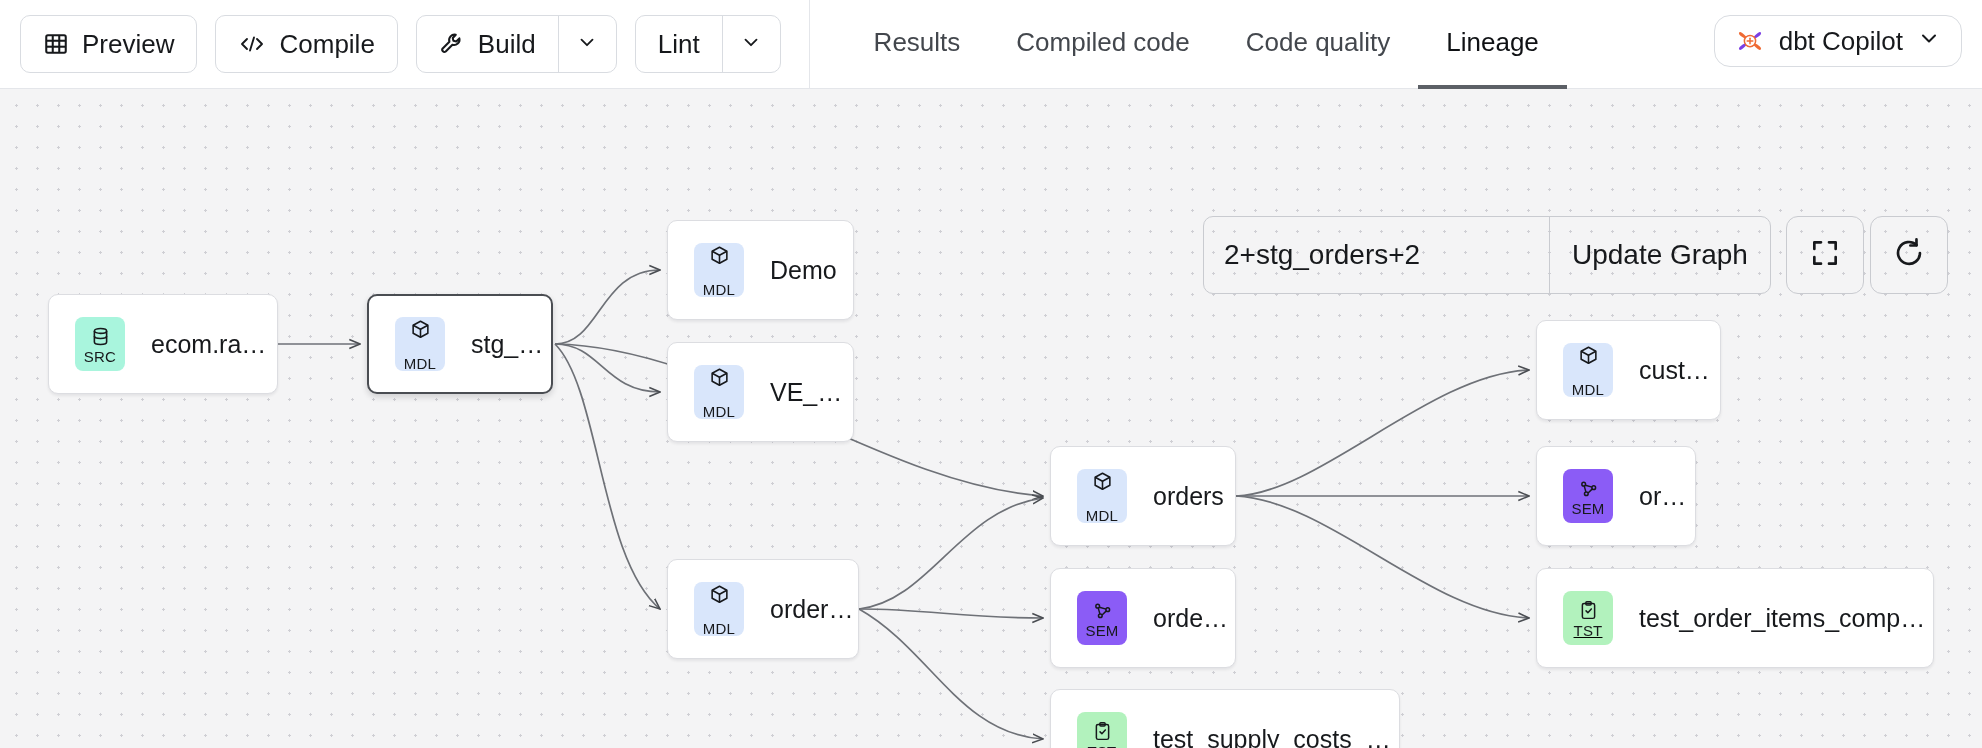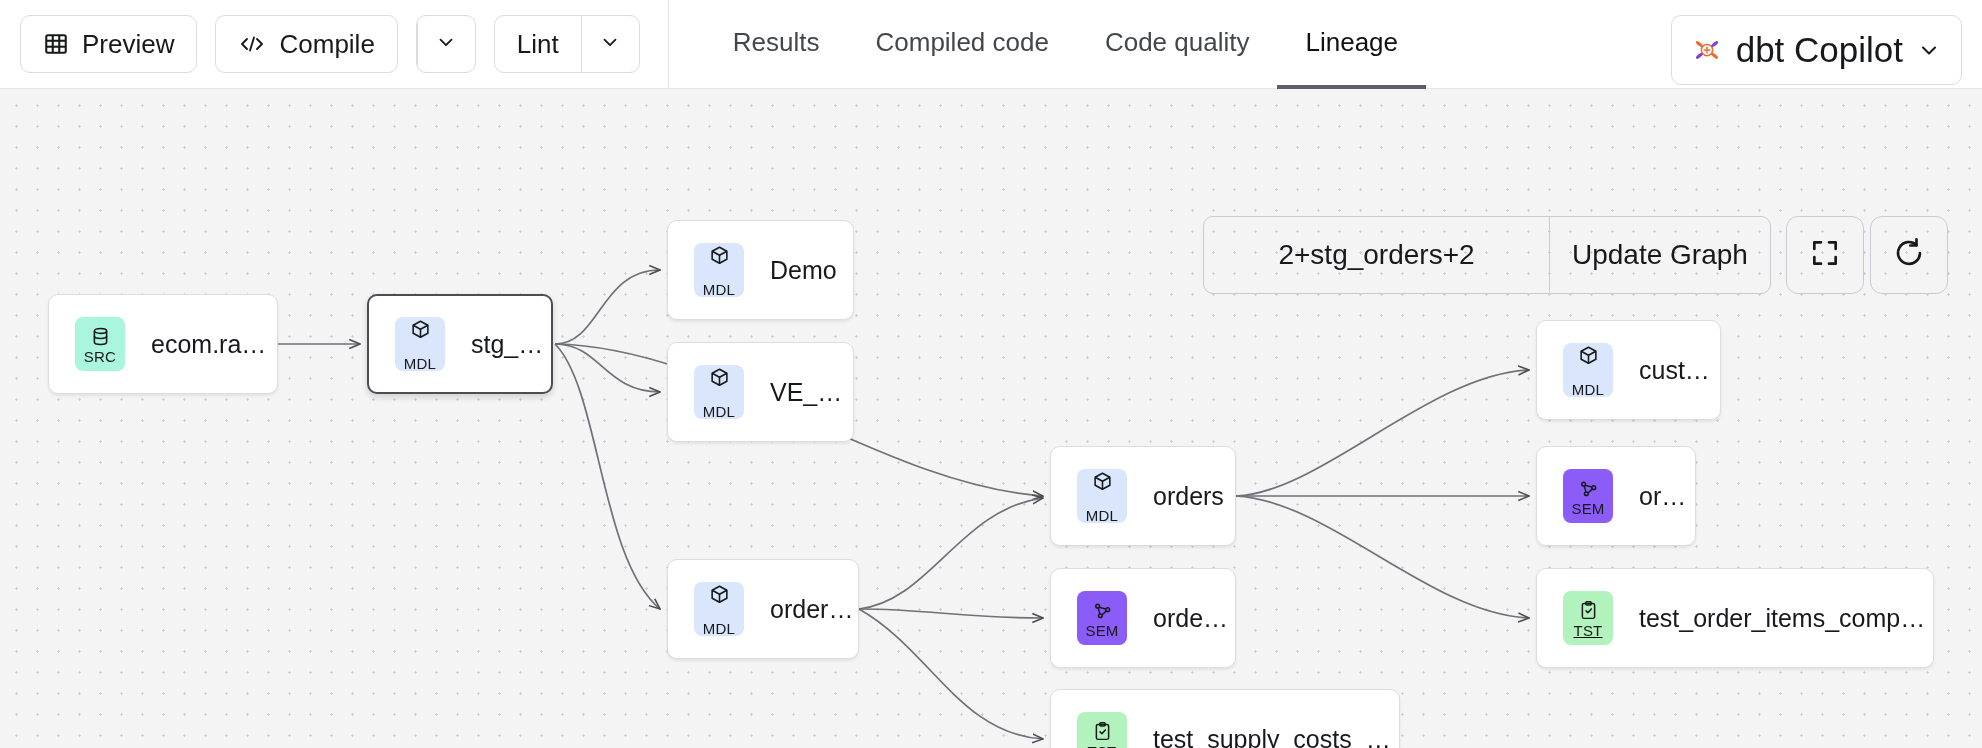--- a/index.html
+++ b/index.html
@@ -79,27 +79,27 @@
     white-space: nowrap;
   }
   .tab.active {
     color: #0f1114;
     border-bottom: 4px solid #5c6066;
   }
 
   
   #copilot {
     position: absolute; right: 20px; top: 15px;
-    height: 70px;
+    height: 52px;
     border: 1px solid #d9dce1;
-    border-radius: 10px;
+    border-radius: 16px;
     background: #fff;
     display: flex; align-items: center;
     padding: 0 20px; gap: 14px;
-    font-size: 35px; color: #17191c;
+    font-size: 26px; color: #17191c;
     cursor: pointer;
   }
 
   
   #canvas {
     position: absolute; left: 0; top: 89px;
     width: 1982px; height: 659px;
     background-color: #f4f4f5;
     background-image: radial-gradient(circle, #cfcfd4 1.1px, transparent 1.2px);
     background-size: 21px 21px;
@@ -161,21 +161,20 @@
     border-radius: 10px;
     overflow: hidden;
   }
   #lineage-selector {
     width: 345px; height: 100%;
     border: none; outline: none;
     background: transparent;
     font-size: 28px; color: #17191c;
     padding: 0 20px;
     font-family: "Liberation Sans", sans-serif;
-    text-align: center;
   }
   #update-graph {
     height: 100%;
     border: none;
     border-left: 1px solid #c9cbd0;
     background: transparent;
     font-size: 28px; color: #17191c;
     padding: 0 22px;
     cursor: pointer;
     white-space: nowrap;
@@ -218,20 +217,28 @@
         <svg width="28" height="26" viewBox="0 0 28 24" fill="none" stroke="#17191c" stroke-width="1.9" stroke-linecap="round" stroke-linejoin="round">
           <polyline points="9,7 4,12 9,17"></polyline>
             <polyline points="19,7 24,12 19,17"></polyline>
             <line x1="16" y1="5.5" x2="12" y2="18.5"></line>
         </svg>
       </span>
       <span>Compile</span>
     </div>
 
     <div class="tb-group">
+      <div class="tb-main">
+        <span class="tb-icon">
+          <svg width="26" height="26" viewBox="0 0 24 24" fill="none" stroke="#17191c" stroke-width="1.9" stroke-linecap="round" stroke-linejoin="round">
+            <path d="M15.5 3.5a5 5 0 0 0-5.9 6.4L3.4 16.1a2 2 0 0 0 2.8 2.8l6.2-6.2a5 5 0 0 0 6.4-5.9l-2.9 2.9-2.6-.6-.6-2.6z"></path>
+          </svg>
+        </span>
+        <span>Build</span>
+      </div>
       <div class="tb-caret">
         <span>
           <svg width="22" height="22" viewBox="0 0 24 24" fill="none" stroke="#17191c" stroke-width="2" stroke-linecap="round" stroke-linejoin="round">
               <polyline points="6,9.5 12,15.5 18,9.5"></polyline>
             </svg>
         </span>
       </div>
     </div>
 
     <div class="tb-group">

